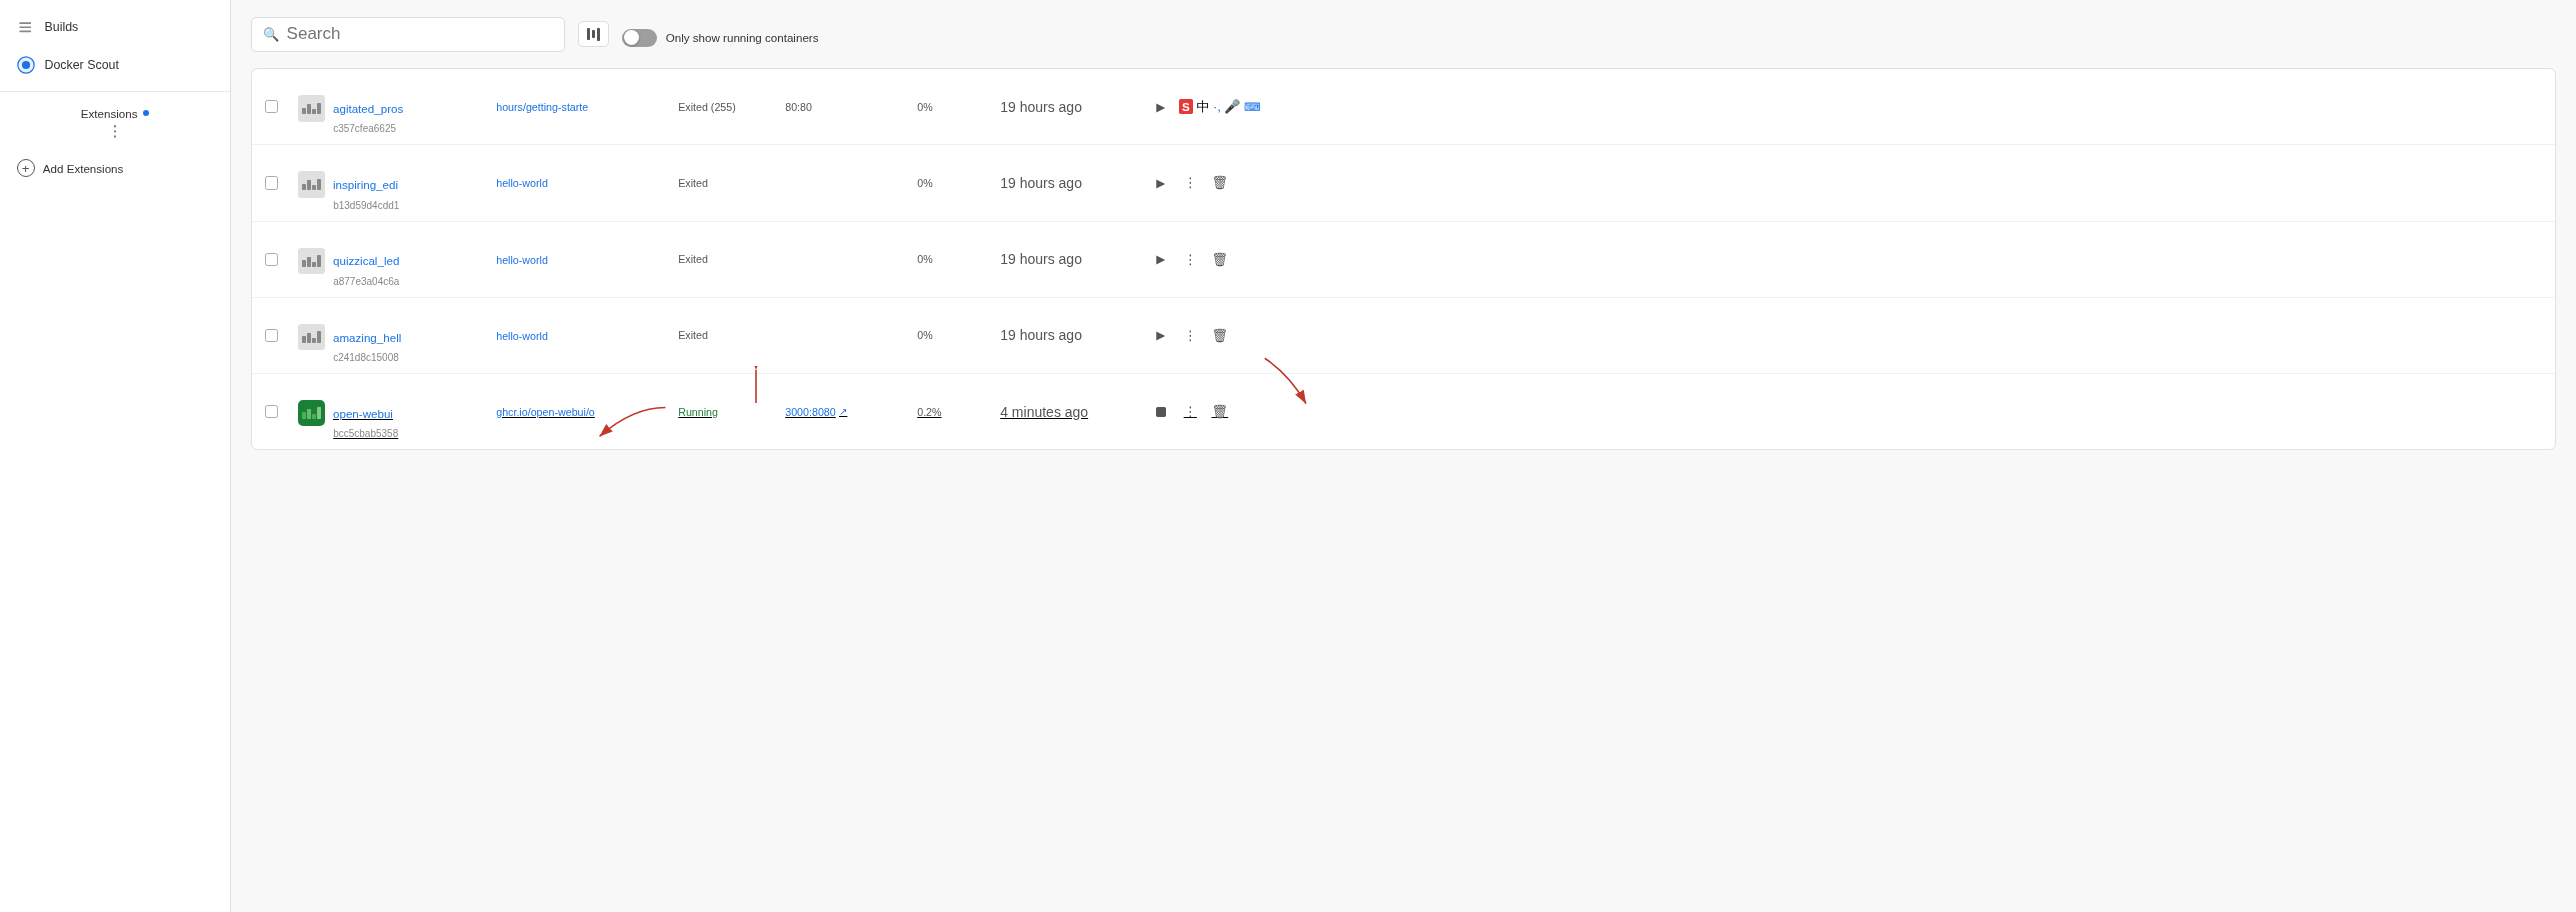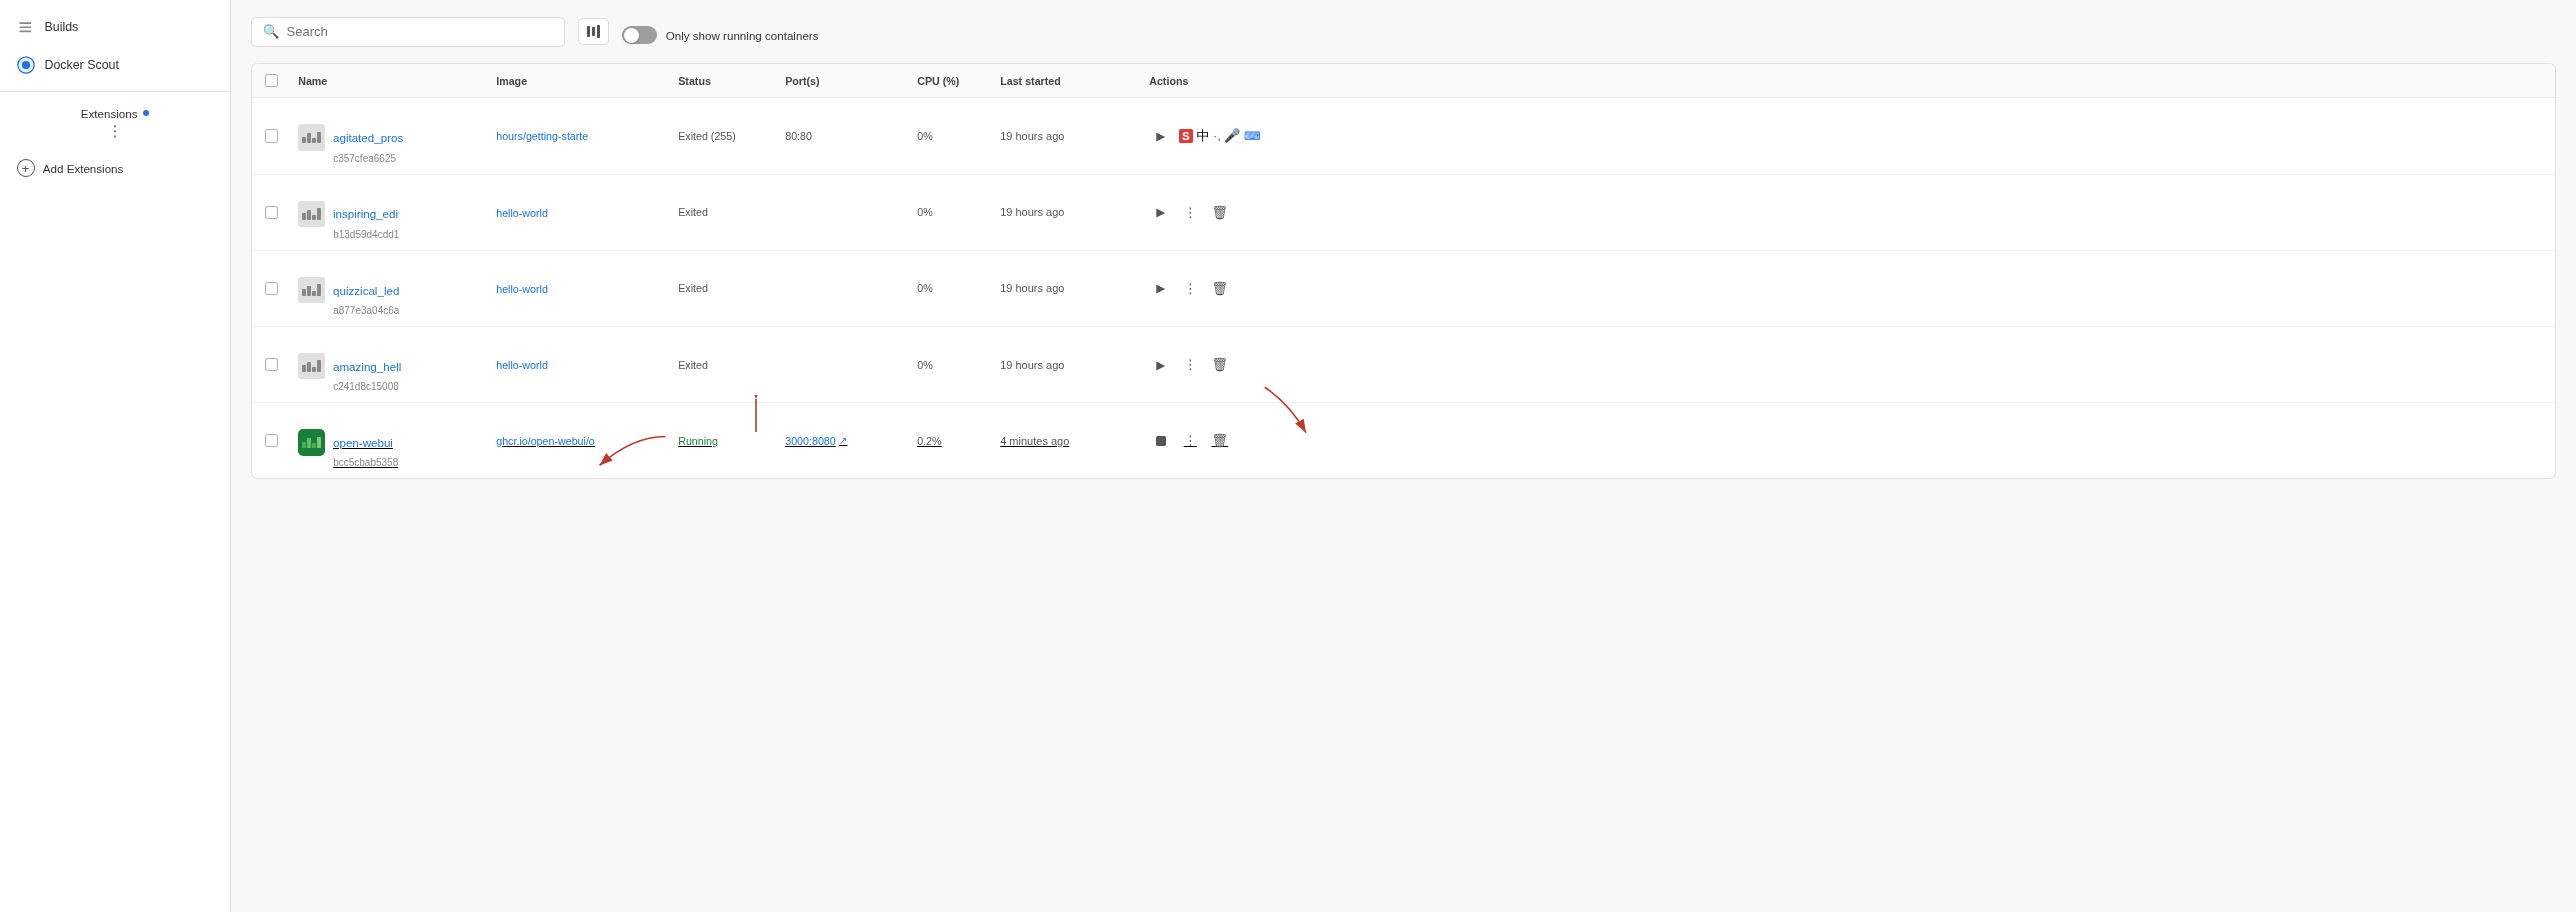--- a/index.html
+++ b/index.html
@@ -15,21 +15,21 @@
     .dot-badge { width: 6.6px; height: 6.6px; border-radius: 50%; background: #1a73e8; display: inline-block; }
     .sidebar-more-btn { width: 23px; height: 23px; border-radius: 50%; border: none; background: transparent; cursor: pointer; display: flex; align-items: center; justify-content: center; font-size: 15px; color: #555; }
     .sidebar-add-item { display: flex; align-items: center; gap: 8.3px; padding: 8.3px 16.5px; cursor: pointer; color: #333; font-size: 11.6px; }
 
     
     .main { flex: 1; background: #f8f8f8; padding: 16.5px 20px; overflow: auto; }
 
     
     .toolbar { display: flex; align-items: center; gap: 13.2px; margin-bottom: 16.5px; }
     .search-box { display: flex; align-items: center; gap: 6.6px; background: #fff; border: 0.8px solid #ddd; border-radius: 5px; padding: 6.6px 11.6px; width: 314px; }
-    .search-box input { border: none; outline: none; font-size: 13px; color: #333; width: 100%; background: transparent; }
+    .search-box input { border: none; outline: none; font-size: 17px; color: #333; width: 100%; background: transparent; }
     .search-icon { color: #888; font-size: 13.2px; }
     .view-toggle-btn { display: flex; align-items: center; gap: 2.5px; background: #fff; border: 0.8px solid #ddd; border-radius: 5px; padding: 5.8px 8.3px; cursor: pointer; }
     .view-bar { width: 2.5px; height: 11.6px; background: #555; border-radius: 0.8px; }
     .view-bar:nth-child(2) { height: 8.3px; }
     .view-bar:nth-child(3) { height: 13.2px; }
     .toggle-container { display: flex; align-items: center; gap: 8.3px; margin-top: 7px; }
     .toggle-switch { width: 35px; height: 18px; background: #9e9e9e; border-radius: 9px; position: relative; cursor: pointer; }
     .toggle-knob { width: 15px; height: 15px; background: #fff; border-radius: 50%; position: absolute; top: 1.7px; left: 1.7px; transition: left 0.2s; box-shadow: 0 0.8px 2.5px rgba(0,0,0,0.3); }
     .toggle-label { font-size: 11.6px; color: #333; }
 
@@ -43,21 +43,21 @@
     .cell-name-inner { display: flex; align-items: center; gap: 8.3px; margin-top: 16px; }
     .container-icon { width: 26.5px; height: 26.5px; border-radius: 3.3px; display: flex; align-items: center; justify-content: center; }
     .container-icon.gray { background: #e0e0e0; }
     .container-icon.green { background: #1a7f37; }
     .name-text { color: #1a73e8; font-weight: 500; font-size: 11.6px; cursor: pointer; text-decoration: none; }
     .name-id { font-size: 10px; color: #888; margin-top: 1.7px; padding-left: 35px; }
     .image-link { color: #1a73e8; font-size: 10.7px; cursor: pointer; text-decoration: none; white-space: nowrap; overflow: hidden; text-overflow: ellipsis; }
     .status-text { font-size: 10.7px; color: #555; }
     .port-link { color: #1a73e8; font-size: 10.7px; cursor: pointer; text-decoration: none; display: flex; align-items: center; gap: 3.3px; }
     .cpu-text { font-size: 10.7px; color: #555; }
-    .last-started-text { font-size: 11px; color: #555; }
+    .last-started-text { font-size: 14px; color: #555; }
     .actions-cell { display: flex; align-items: center; gap: 6.6px; }
     .action-btn { width: 23px; height: 23px; border: none; background: transparent; cursor: pointer; display: flex; align-items: center; justify-content: center; border-radius: 3.3px; font-size: 13.2px; color: #555; }
 
     
     .special-action-icons { display: flex; align-items: center; gap: 3.3px; }
     .special-icon { font-size: 15px; }
     .special-icon.red { color: #e53935; }
     .special-icon.blue { color: #1a73e8; }
 
     
@@ -126,32 +126,20 @@
     <div class="toggle-container">
       <div class="toggle-switch">
         <div class="toggle-knob"></div>
       </div>
       <span class="toggle-label">Only show running containers</span>
     </div>
   </div>
 
   <div class="container-table">
 
-    <div class="table-header">
-      <div>
-        <div class="checkbox"></div>
-      </div>
-      <div class="table-header-cell">Name</div>
-      <div class="table-header-cell">Image</div>
-      <div class="table-header-cell">Status</div>
-      <div class="table-header-cell">Port(s)</div>
-      <div class="table-header-cell">CPU (%)</div>
-      <div class="table-header-cell">Last started</div>
-      <div class="table-header-cell">Actions</div>
-    </div>
 
     <div class="table-row">
       <div>
         <div class="checkbox"></div>
       </div>
       <div class="cell-name">
         <div class="cell-name-inner">
           <div class="container-icon gray">
             <div class="bars-icon">
               <div class="bar" style="height:6.6px;"></div>

